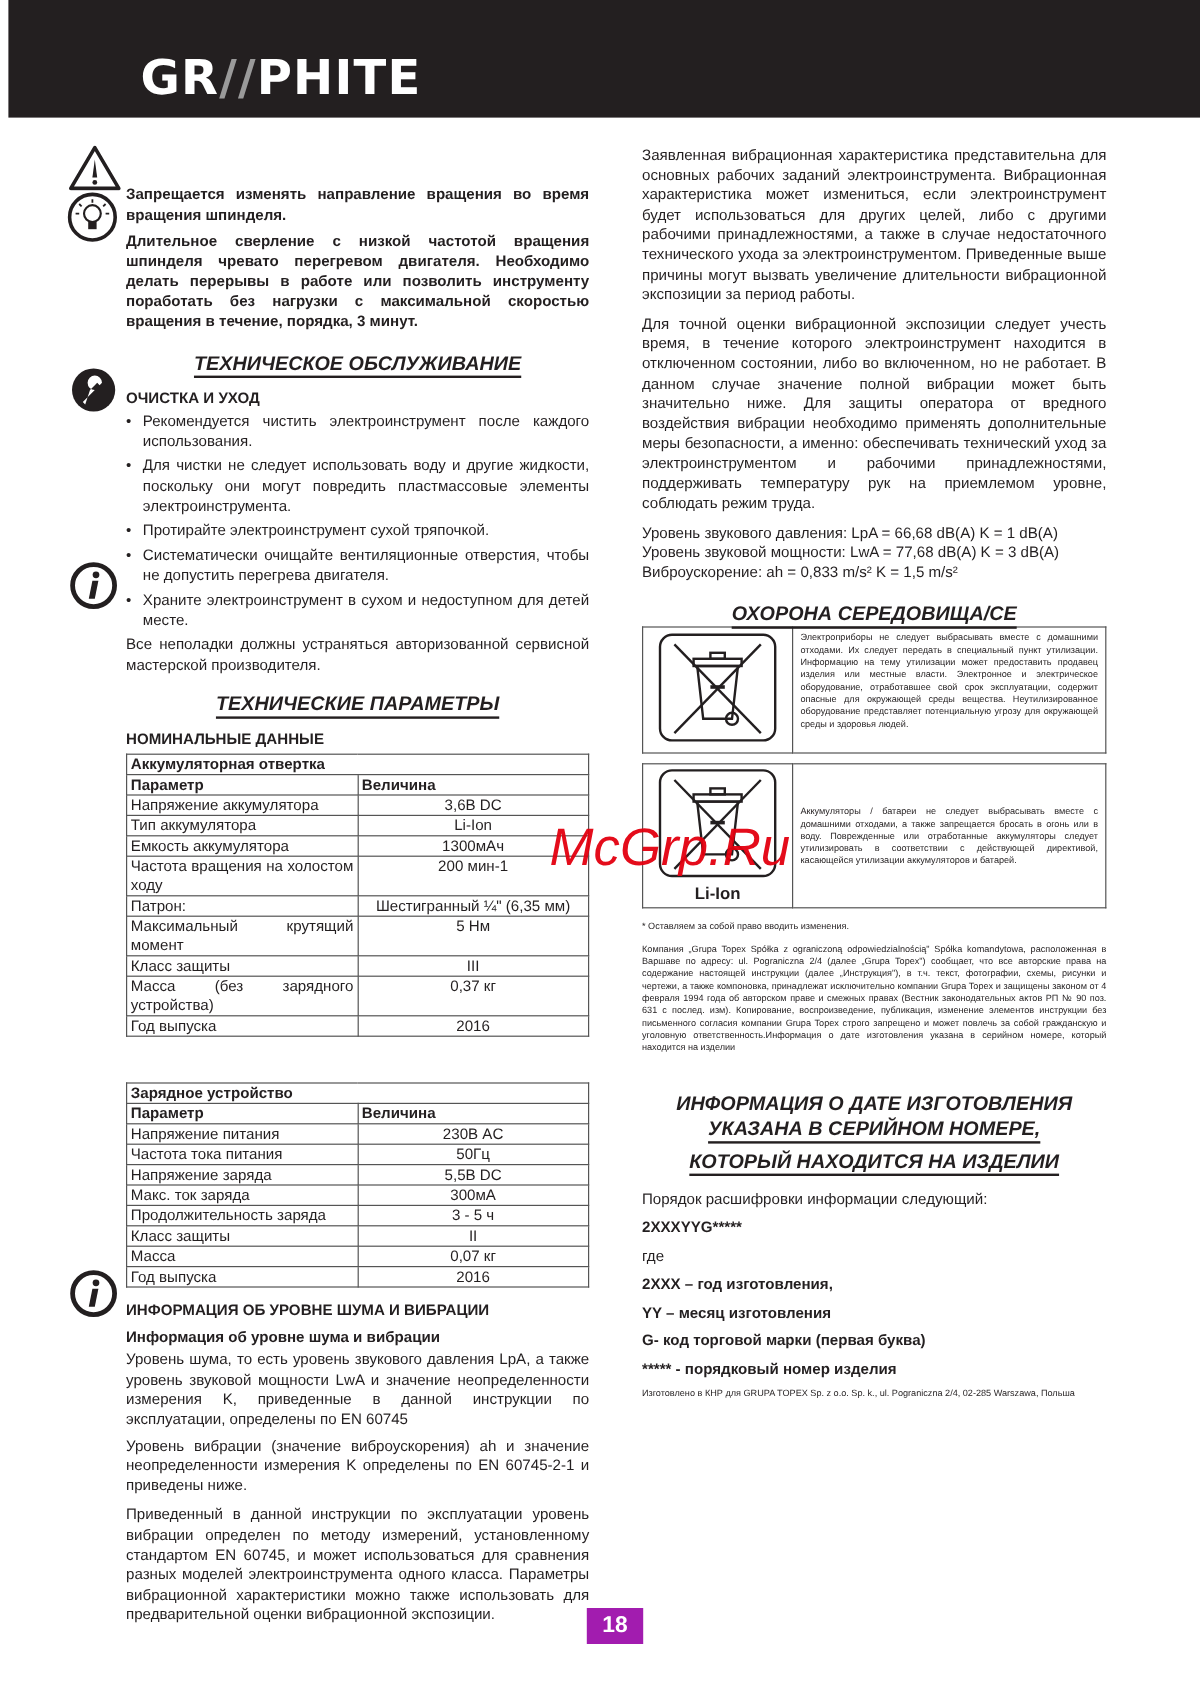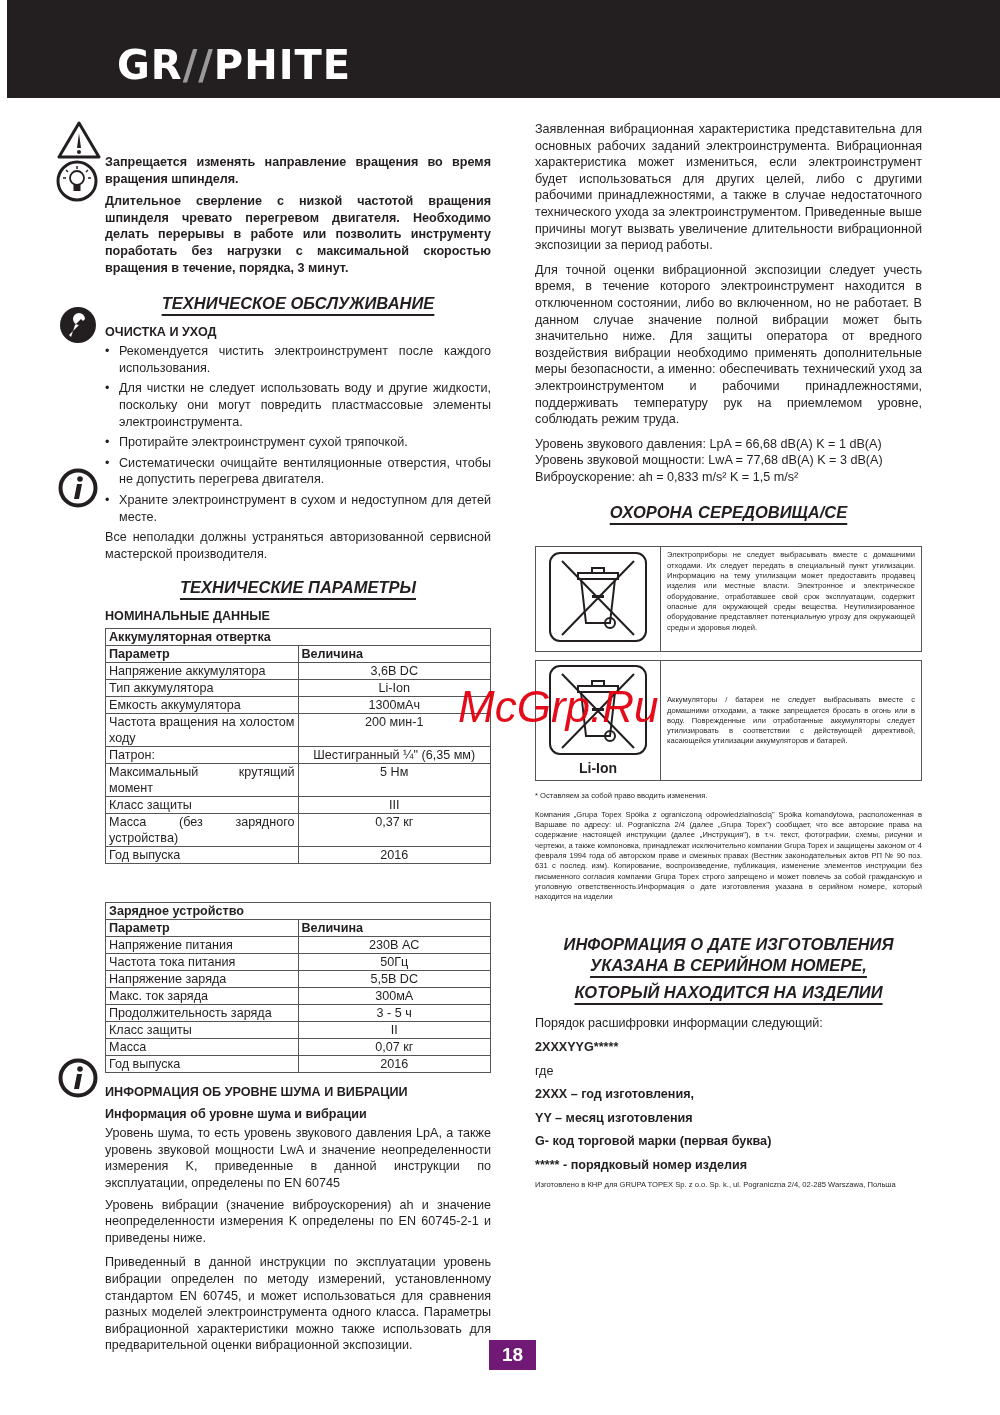--- a/index.html
+++ b/index.html
@@ -20,21 +20,21 @@
   .icon { position: absolute; }
   table { border-collapse: collapse; width: 386px; font-size: 12.6px; }
   td, th { border: 1.2px solid #555; padding: 0 3px; line-height: 16px; vertical-align: top; }
   th { font-weight: bold; text-align: left; }
   td.val { text-align: center; width: 50%; }
   td.par { text-align: justify; }
   .eco-table { width: 387px; border-collapse: collapse; }
   .eco-table td { border: 1.2px solid #555; }
   .eco-text { font-size: 7.6px; line-height: 10.3px; text-align: justify; padding: 3px 6px; }
   .small { font-size: 7.6px; line-height: 10.3px; text-align: justify; }
-  .page-num { position: absolute; left: 489px; top: 1340px; width: 47px; height: 30px; background: #701a75; color: #fff; font-weight: bold; font-size: 19px; text-align: center; line-height: 30px; }
+  .page-num { position: absolute; left: 489px; top: 1340px; width: 47px; height: 30px; background: #a21caf; color: #fff; font-weight: bold; font-size: 19px; text-align: center; line-height: 30px; }
   .watermark { position: absolute; left: 458px; top: 682px; color: #e3000f; font-style: italic; font-size: 44px; font-family: "Liberation Sans", sans-serif; opacity: 0.95; }
 </style>
 </head>
 <body>
 
 <div class="header">
   <div class="logo"><span>GR</span><span class="slash">//</span><span>PHITE</span></div>
 </div>
 
 <svg class="icon" style="left:57px;top:121px" width="44" height="38" viewBox="0 0 44 38">
@@ -186,21 +186,21 @@
   <p style="margin-top:8px">Приведенный в данной инструкции по эксплуатации уровень вибрации определен по методу измерений, установленному стандартом EN 60745, и может использоваться для сравнения разных моделей электроинструмента одного класса. Параметры вибрационной характеристики можно также использовать для предварительной оценки вибрационной экспозиции.</p>
 </div>
 
 <div class="col right" style="top:121px">
   <p>Заявленная вибрационная характеристика представительна для основных рабочих заданий электроинструмента. Вибрационная характеристика может измениться, если электроинструмент будет использоваться для других целей, либо с другими рабочими принадлежностями, а также в случае недостаточного технического ухода за электроинструментом. Приведенные выше причины могут вызвать увеличение длительности вибрационной экспозиции за период работы.</p>
   <p style="margin-top:8px">Для точной оценки вибрационной экспозиции следует учесть время, в течение которого электроинструмент находится в отключенном состоянии, либо во включенном, но не работает. В данном случае значение полной вибрации может быть значительно ниже. Для защиты оператора от вредного воздействия вибрации необходимо применять дополнительные меры безопасности, а именно: обеспечивать технический уход за электроинструментом и рабочими принадлежностями, поддерживать температуру рук на приемлемом уровне, соблюдать режим труда.</p>
   <p style="margin-top:8px;text-align:left">Уровень звукового давления: LpA = 66,68 dB(A) K = 1 dB(A)</p>
   <p style="text-align:left">Уровень звуковой мощности: LwA = 77,68 dB(A) K = 3 dB(A)</p>
   <p style="text-align:left">Виброускорение: ah = 0,833 m/s²  K = 1,5 m/s²</p>
 
-  <div class="section-title" style="margin-top:18px;margin-bottom:24px">ОХОРОНА СЕРЕДОВИЩА/CE</div>
+  <div class="section-title" style="margin-top:18px;margin-bottom:0">ОХОРОНА СЕРЕДОВИЩА/CE</div>
 
   <table class="eco-table">
     <tbody>
         <tr>
       <td style="width:125px;height:105px;text-align:center;vertical-align:middle">
         <svg width="100" height="92" viewBox="0 0 100 92">
           <rect x="2" y="2" width="96" height="88" rx="10" fill="none" stroke="#231f20" stroke-width="2"></rect>
           <path d="M33 28 L67 28 L62 72 L38 72 Z" fill="none" stroke="#231f20" stroke-width="2"></path>
           <rect x="30" y="22" width="40" height="6" fill="none" stroke="#231f20" stroke-width="2"></rect>
           <rect x="44" y="17" width="12" height="5" fill="none" stroke="#231f20" stroke-width="2"></rect>

